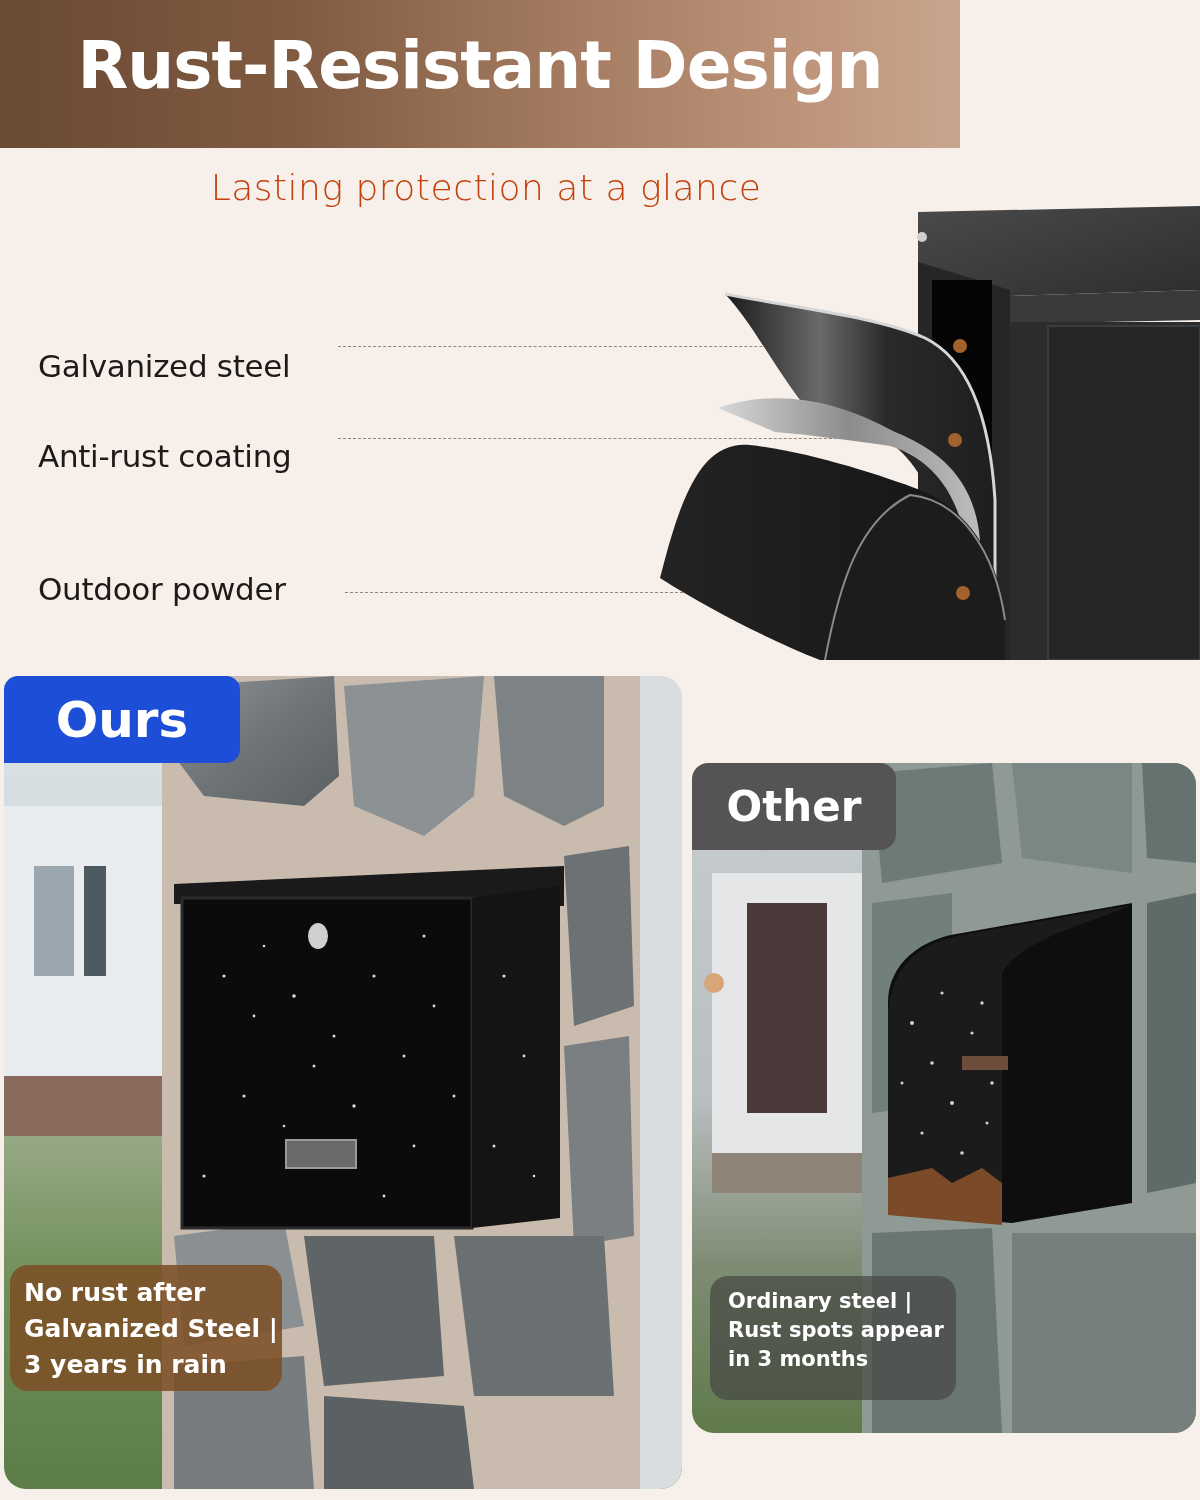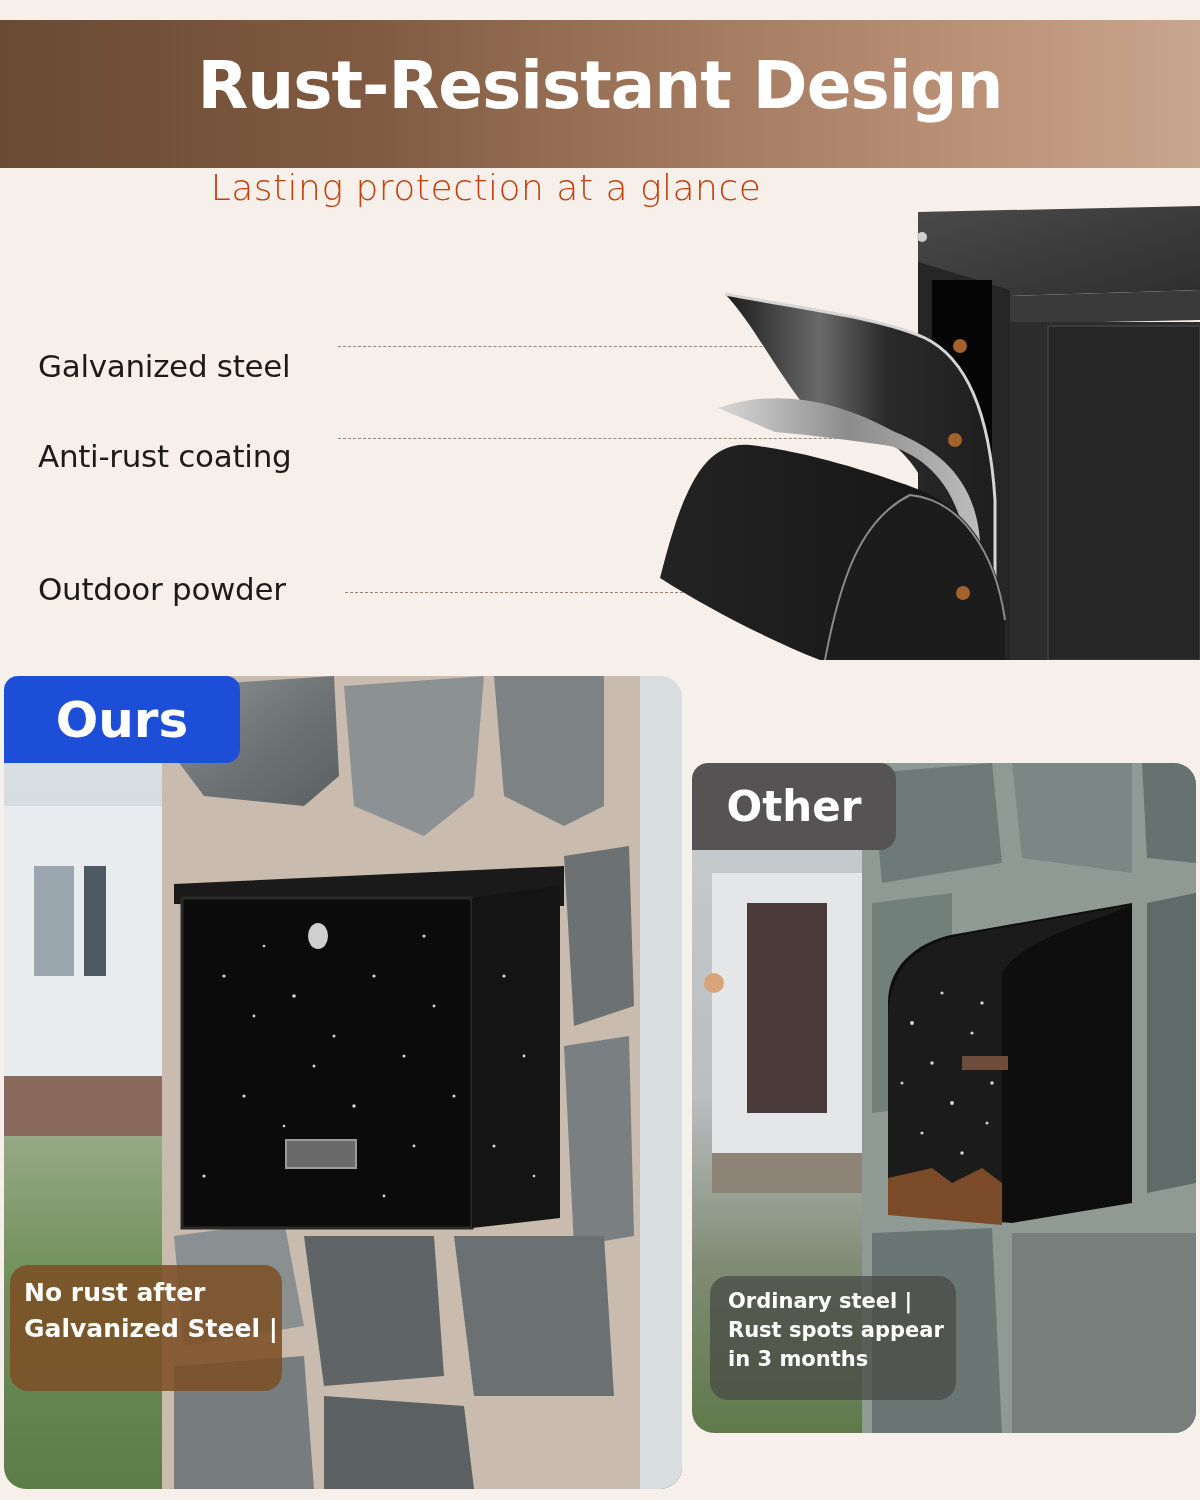--- a/index.html
+++ b/index.html
@@ -1,22 +1,22 @@
 <!DOCTYPE html>
 <html><head>
   <meta charset="utf-8">
   <style>
     * { box-sizing: border-box; margin: 0; padding: 0; }
     html, body { width: 1200px; height: 1500px; background: #f7efea; overflow: hidden; }
     body { position: relative; font-family: "Liberation Sans", sans-serif; }
 
     .header {
-      position: absolute; left: 0; top: 0; width: 1200px; height: 148px;
+      position: absolute; left: 0; top: 0; width: 960px; height: 148px;
       background: linear-gradient(90deg, #6a4a33 0%, #7f5a40 30%, #a57c62 60%, #bf957c 85%, #c8a68e 100%);
-      display: flex; align-items: center; justify-content: center; margin-top: 20px;
+      display: flex; align-items: center; justify-content: center;
     }
     .header h1 {
       color: #ffffff; font-family: "DejaVu Sans", sans-serif; font-weight: bold;
       font-size: 66px; letter-spacing: -1px; margin-top: -18px;
     }
     .subtitle {
       position: absolute; top: 166px; left: 0; width: 972px; text-align: center;
       color: #c2410c; font-family: "DejaVu Sans", sans-serif; font-size: 36px; font-weight: 300;
       letter-spacing: 0.5px; line-height: 44px;
     }
@@ -191,20 +191,21 @@
       <circle cx="310" cy="390" r="1.5"></circle>
         <circle cx="260" cy="270" r="1.3"></circle>
         <circle cx="420" cy="260" r="1.5"></circle>
     </g>
   </svg>
 </div>
 <div class="badge badge-ours">Ours</div>
 <div class="caption caption-ours">
   <span>No rust after</span>
   <span>Galvanized Steel |</span>
+  <span>3 years in rain</span>
 </div>
 
 <div class="card card-other">
   <svg width="504" height="670" viewBox="0 0 504 670">
     <defs>
       <linearGradient id="bgR" x1="0" y1="0" x2="0" y2="1">
         <stop offset="0" stop-color="#c8cdd0"></stop>
         <stop offset="0.5" stop-color="#b9bec0"></stop>
         <stop offset="0.75" stop-color="#7f8c74"></stop>
         <stop offset="1" stop-color="#5f7a4a"></stop>

